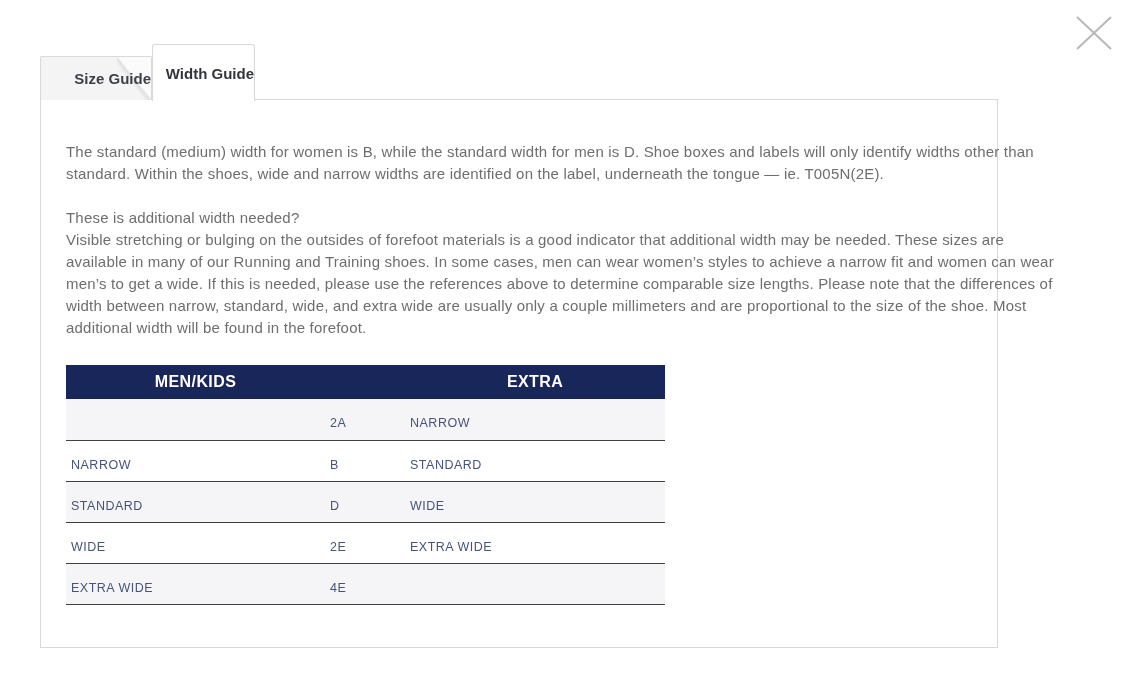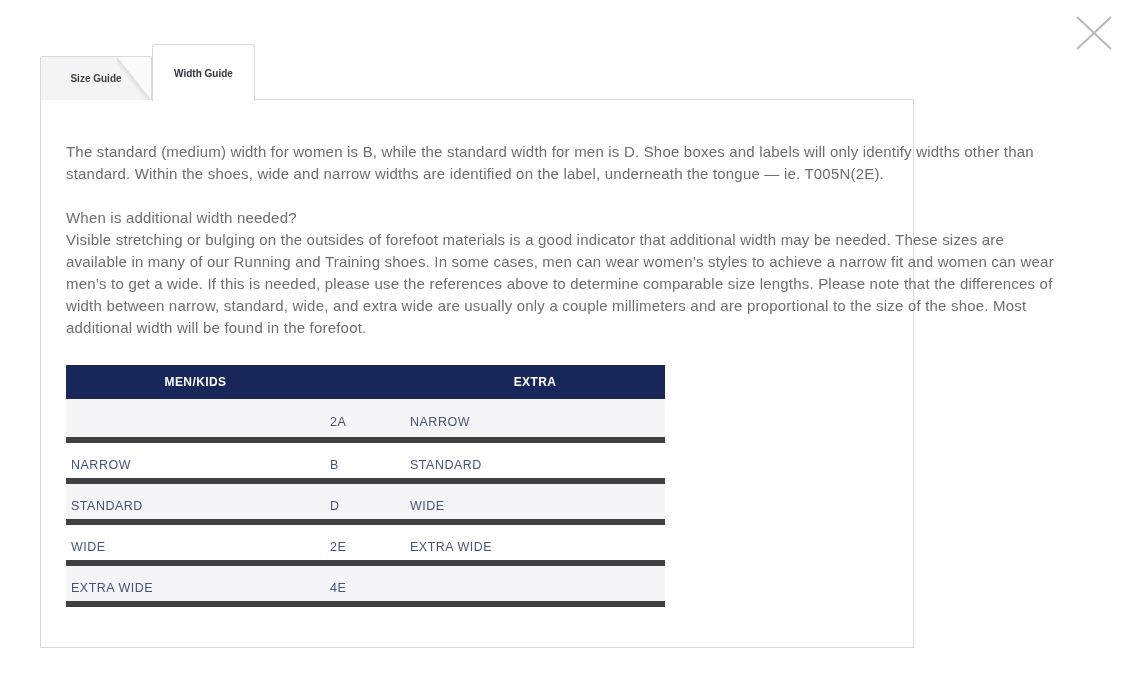--- a/index.html
+++ b/index.html
@@ -11,61 +11,61 @@
 
   
   .close-btn {
     position:absolute; top:16px; right:18px; width:36px; height:34px;
     cursor:pointer; background:none; border:none; padding:0;
   }
 
   
   .tabs { position:absolute; left:40px; top:44px; display:flex; align-items:flex-end; z-index:3; }
   .tab {
-    font-size:10px; font-weight:bold; color:#3c3f47; text-align:center;
+    font-size:15px; font-weight:bold; color:#3c3f47; text-align:right;
     cursor:pointer; position:relative;
   }
   .tab-inactive {
     width:112px; height:44px; line-height:44px;
     background:#f4f4f4; border:1px solid #d9d9d9; border-bottom:none;
     border-radius:2px 2px 0 0; overflow:hidden;
   }
   .tab-inactive .fold {
     content:""; position:absolute; top:0; right:0; width:34px; height:100%;
     background:linear-gradient(to top right, #f4f4f4 0%, #f4f4f4 40%, #e0e0e0 49%, #fbfbfb 52%, #fbfbfb 100%);
   }
   .tab-inactive .tab-label { position:relative; z-index:1; }
   .tab-active {
     width:103px; height:57px; line-height:57px;
     background:#ffffff; border:1px solid #d9d9d9; border-bottom:none;
     border-radius:3px 3px 0 0; margin-bottom:-1px; z-index:4; color:#33353c;
   }
 
   
   .panel {
-    position:absolute; left:40px; top:99px; width:874px; height:549px;
+    position:absolute; left:40px; top:99px; width:958px; height:549px;
     background:#ffffff; border:1px solid #d9d9d9; z-index:1;
     padding:41px 40px 0 25px;
   }
   .copy { color:#6e6e6e; font-size:15px; line-height:22px; letter-spacing:0.2px; width:988px; }
   .copy p { margin:0; }
   .copy .para-gap { margin-bottom:22px; }
 
   
   .width-table { border-collapse:collapse; margin-top:26px; width:599px; table-layout:fixed; }
   .width-table thead th {
-    background:#18265a; color:#ffffff; font-size:12px; font-weight:bold;
+    background:#18265a; color:#ffffff; font-size:16px; font-weight:bold;
     letter-spacing:0.4px; height:34px; text-align:center; padding:0;
   }
   .width-table col.c1 { width:259px; }
   .width-table col.c2 { width:80px; }
   .width-table col.c3 { width:260px; }
   .width-table tbody td {
     height:41px; font-size:12.5px; color:#46547a; letter-spacing:0.5px;
-    border-bottom:6px solid #404040; padding:8px 0 0 5px; text-align:left;
+    border-bottom:1px solid #404040; padding:8px 0 0 5px; text-align:left;
     vertical-align:middle;
   }
   .width-table tbody tr:nth-child(odd) { background:#f5f5f7; }
   .width-table tbody tr:nth-child(even) { background:#ffffff; }
 </style>
 </head>
 <body>
 
 <button class="close-btn" aria-label="close">
   <svg width="36" height="34" viewBox="0 0 36 34">
@@ -80,21 +80,21 @@
     <span class="tab-label">Size Guide</span>
   </div>
   <div class="tab tab-active">
     <span class="tab-label">Width Guide</span>
   </div>
 </div>
 
 <div class="panel">
   <div class="copy">
     <p class="para-gap">The standard (medium) width for women is B, while the standard width for men is D. Shoe boxes and labels will only identify widths other than standard. Within the shoes, wide and narrow widths are identified on the label, underneath the tongue — ie. T005N(2E).</p>
-    <p>When is additional width needed?</p>
+    <p>These is additional width needed?</p>
     <p>Visible stretching or bulging on the outsides of forefoot materials is a good indicator that additional width may be needed. These sizes are available in many of our Running and Training shoes. In some cases, men can wear women’s styles to achieve a narrow fit and women can wear men’s to get a wide. If this is needed, please use the references above to determine comparable size lengths. Please note that the differences of width between narrow, standard, wide, and extra wide are usually only a couple millimeters and are proportional to the size of the shoe. Most additional width will be found in the forefoot.</p>
   </div>
 
   <table class="width-table">
     <colgroup>
         <col class="c1">
         <col class="c2">
         <col class="c3">
       </colgroup>
     <thead>

